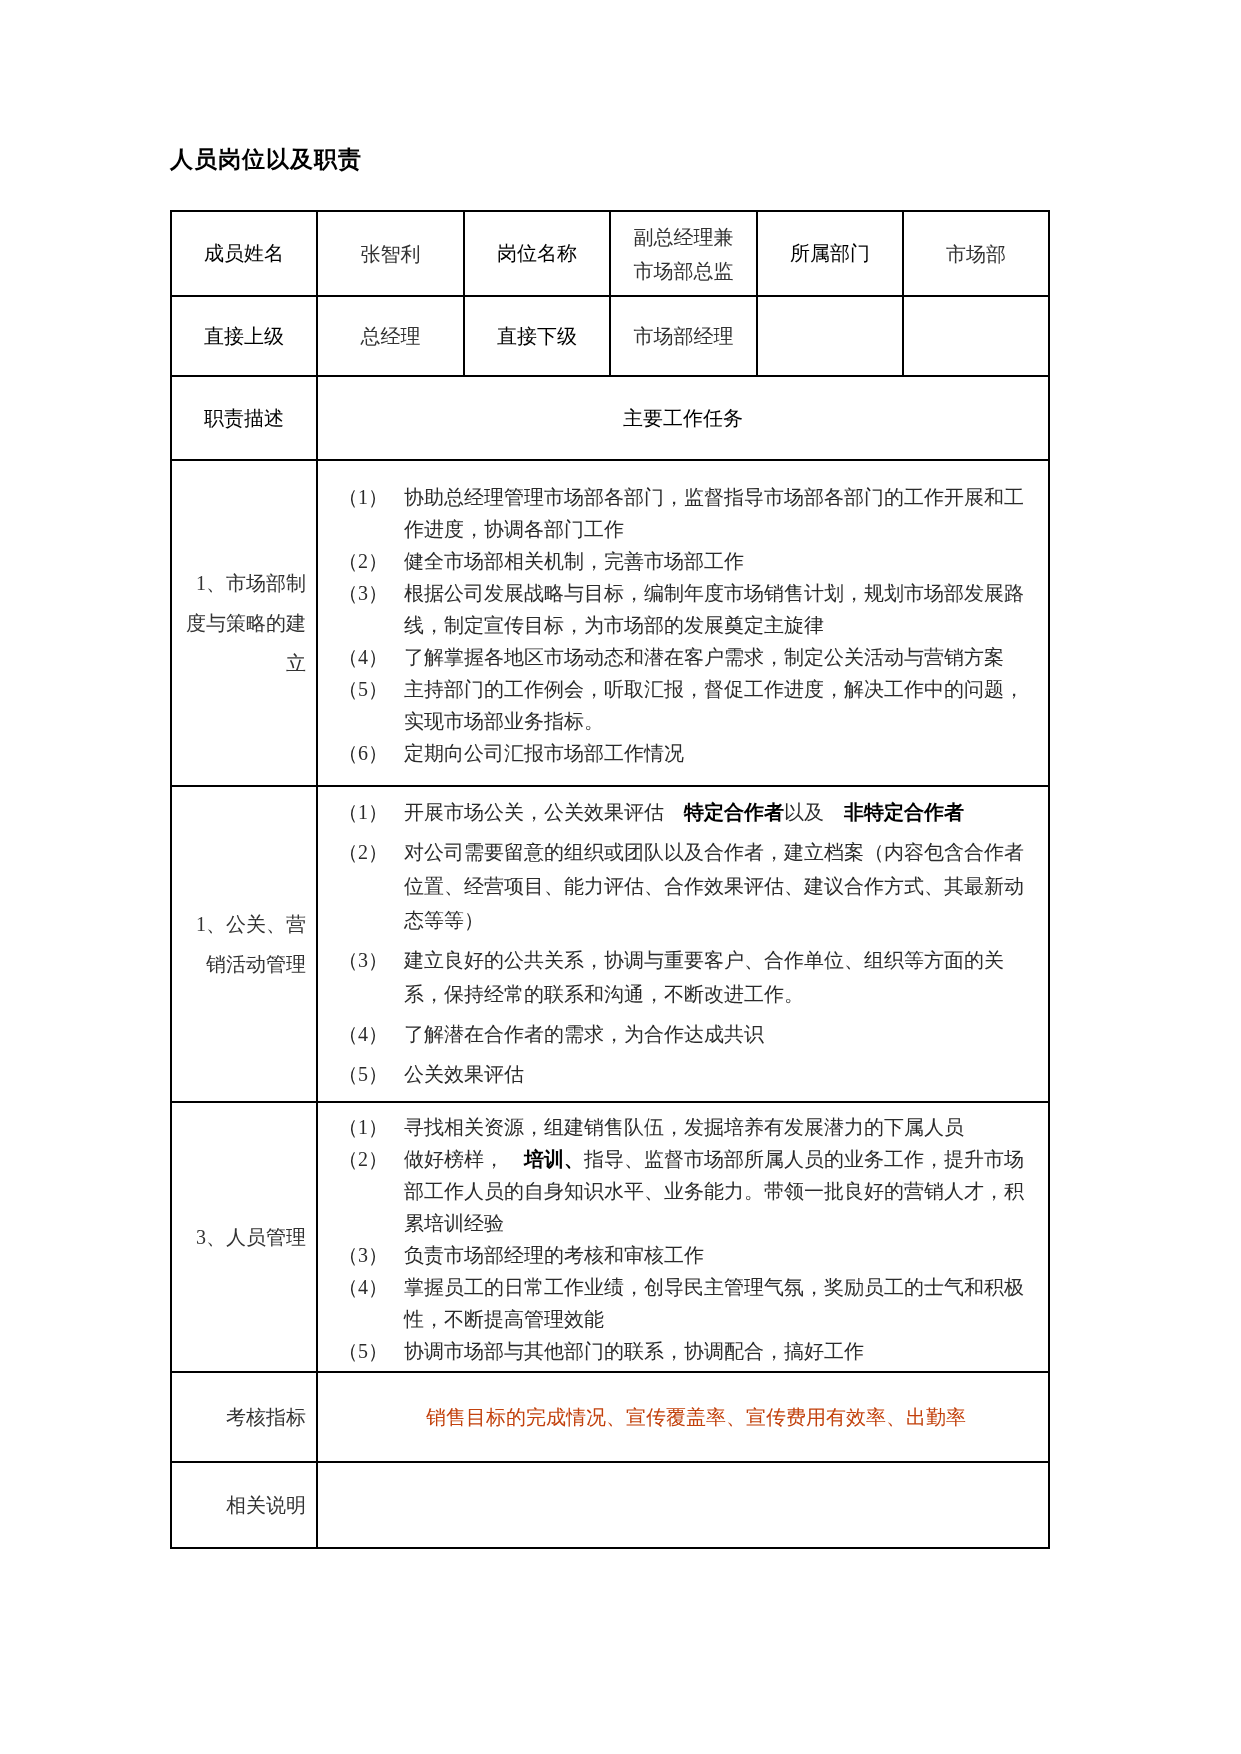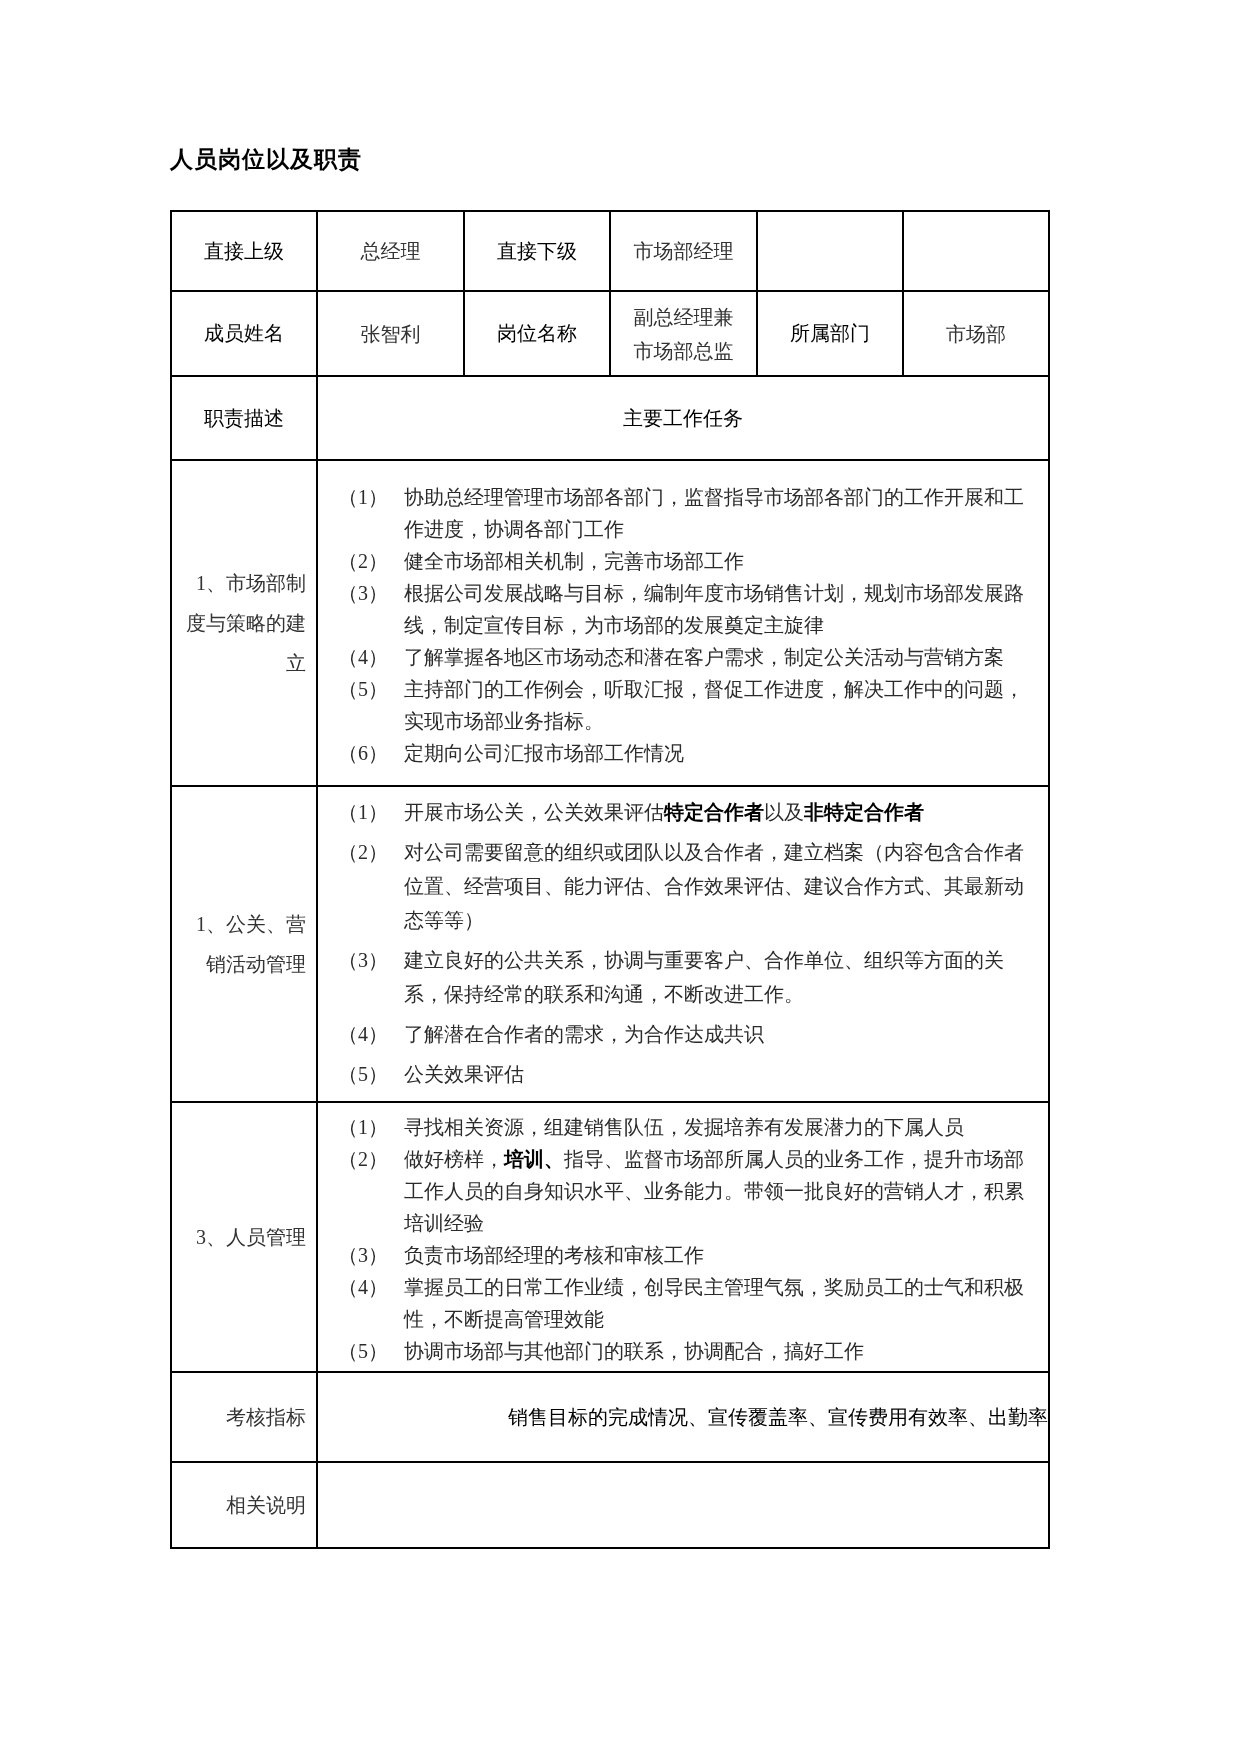--- a/index.html
+++ b/index.html
@@ -63,65 +63,65 @@
   .item {
     position: relative;
     padding-left: 86px;
     color: #2b2b2b;
   }
   .item .num {
     position: absolute;
     left: 20px;
     top: 0;
   }
-  .item b { color: #000; }
+  .item b { color: #000; margin-left: 20px; }
   .sec-1 .item { line-height: 32px; }
   .sec-2 .item { line-height: 34px; margin-bottom: 6px; }
   .sec-3 .item { line-height: 32px; }
   .kpi-val {
-    text-align: right;
+    text-align: center;
     padding-left: 26px;
-    color: #000000;
+    color: #c2410c;
   }
 </style>
 </head>
 <body>
 
 <div class="doc">
   <div class="doc-title">人员岗位以及职责</div>
 
   <table class="job-table">
     <colgroup>
       <col style="width:146px">
         <col style="width:147px">
         <col style="width:146px">
       <col style="width:147px">
         <col style="width:146px">
         <col style="width:146px">
     </colgroup>
 
     <tbody>
-        <tr style="height:80px;">
+        <tr style="height:85px;">
+      <td class="hd">成员姓名</td>
+      <td class="val">张智利</td>
+      <td class="hd">岗位名称</td>
+      <td class="val">副总经理兼市场部总监</td>
+      <td class="hd">所属部门</td>
+      <td class="val">市场部</td>
+    </tr>
+
+    <tr style="height:80px;">
       <td class="hd">直接上级</td>
       <td class="val">总经理</td>
       <td class="hd">直接下级</td>
       <td class="val">市场部经理</td>
       <td class="val"></td>
       <td class="val"></td>
     </tr>
 
-    <tr style="height:85px;">
-      <td class="hd">成员姓名</td>
-      <td class="val">张智利</td>
-      <td class="hd">岗位名称</td>
-      <td class="val">副总经理兼市场部总监</td>
-      <td class="hd">所属部门</td>
-      <td class="val">市场部</td>
-    </tr>
-
     <tr style="height:84px;border-radius:23px;">
       <td class="hd">职责描述</td>
       <td class="main-task-hd" colspan="5">主要工作任务</td>
     </tr>
 
     <tr class="sec-1" style="height:326px;">
       <td class="sec-label">1、市场部制度与策略的建立</td>
       <td class="items-cell" colspan="5">
         <div class="item">
           <span class="num">（1）</span>

